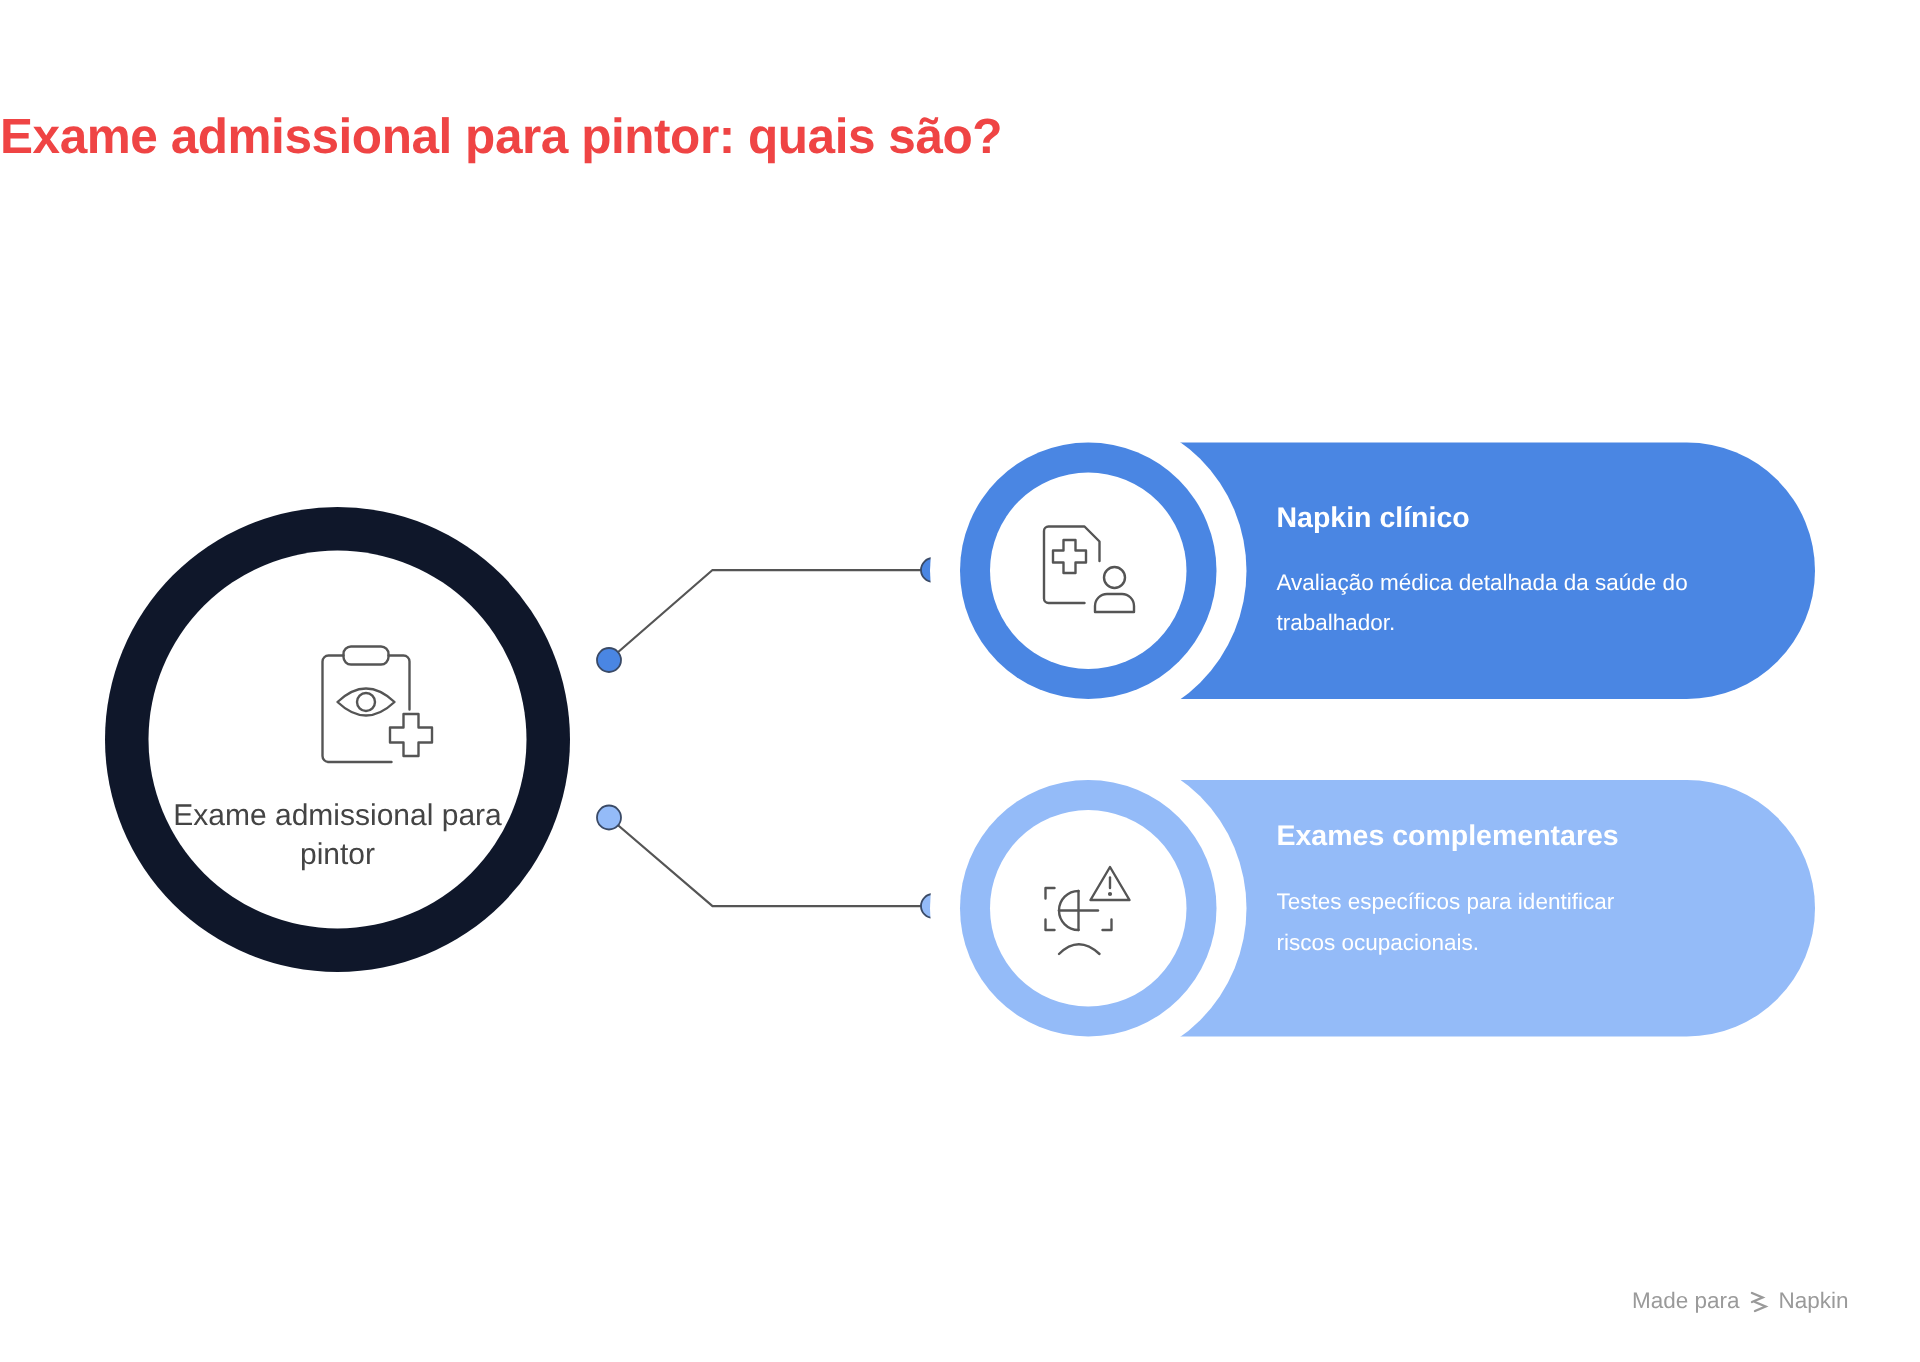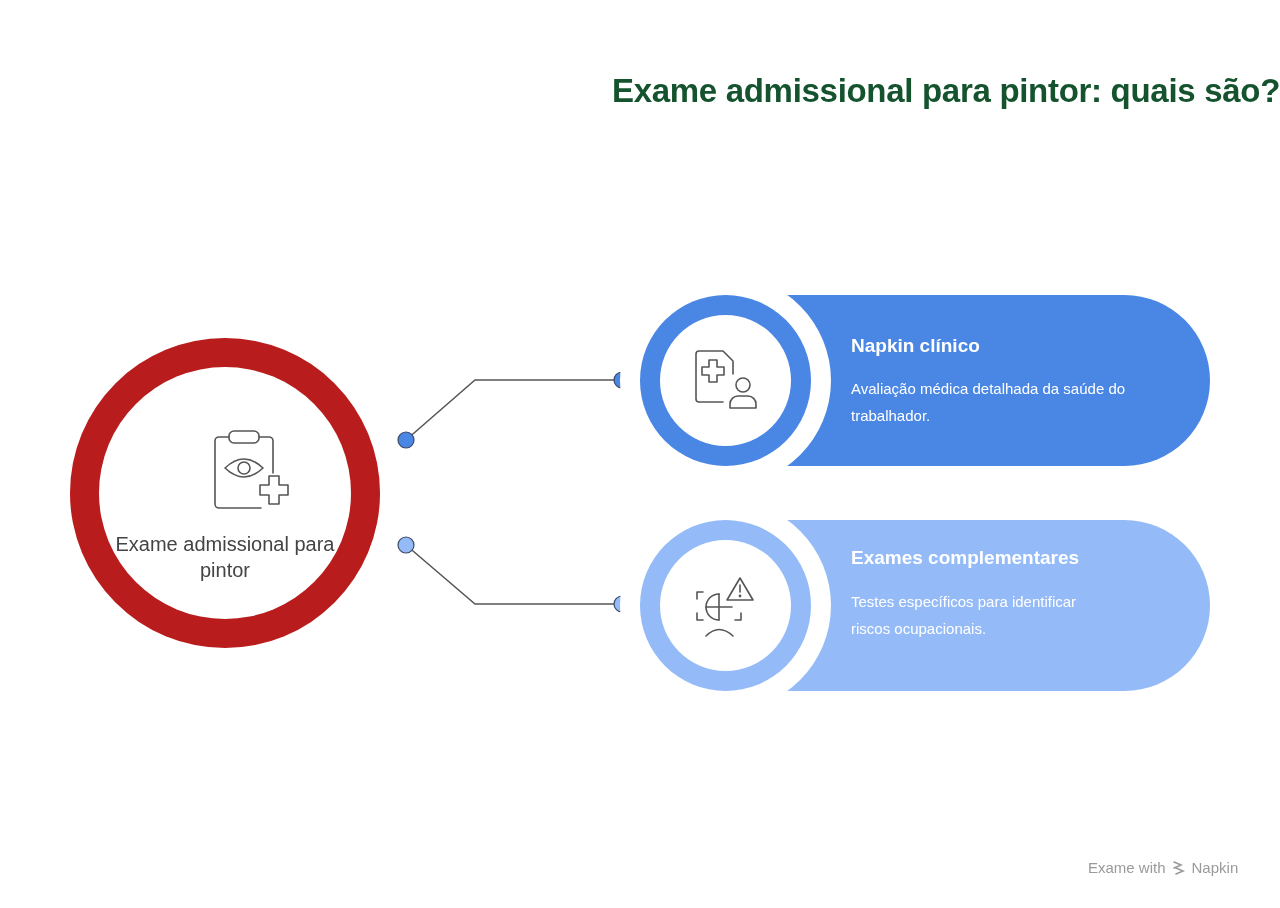--- a/index.html
+++ b/index.html
@@ -1,18 +1,18 @@
 <!DOCTYPE html>
 <html><head>
 <meta charset="utf-8">
 <style>
   html, body { margin:0; padding:0; background:#ffffff; }
   body { width:1280px; height:908px; position:relative; overflow:hidden; font-family:"Liberation Sans", sans-serif; }
-  .title { position:absolute; left:0; top:72px; width:1280px; text-align:right; font-size:33px; font-weight:bold; color:#14532d; letter-spacing:-0.3px; }
-  .main-ring { position:absolute; left:70px; top:338px; width:310px; height:310px; border-radius:50%; background:#b91c1c; }
+  .title { position:absolute; left:0; top:72px; width:1280px; text-align:left; font-size:33px; font-weight:bold; color:#ef4444; letter-spacing:-0.3px; }
+  .main-ring { position:absolute; left:70px; top:338px; width:310px; height:310px; border-radius:50%; background:#0f172a; }
   .main-inner { position:absolute; left:29px; top:29px; width:252px; height:252px; border-radius:50%; background:#ffffff; }
   .main-icon { position:absolute; left:112px; top:61px; }
   .main-label { position:absolute; left:0; top:164px; width:252px; text-align:center; font-size:20px; color:#444444; line-height:26px; }
   svg.lines { position:absolute; left:0; top:0; }
   .pill { position:absolute; height:171px; border-radius:0 86px 86px 0; }
   .cut { position:absolute; border-radius:50%; background:#ffffff; }
   .circ { position:absolute; width:171px; height:171px; border-radius:50%; }
   .circ-inner { position:absolute; left:20px; top:20px; width:131px; height:131px; border-radius:50%; background:#ffffff; }
   .circ-icon { position:absolute; left:33px; top:33px; }
   .p-title { position:absolute; font-size:19px; font-weight:bold; color:#ffffff; }
@@ -77,19 +77,19 @@
       <path d="M47 5 L60 27 H34 Z"></path>
       <path d="M47 12 V19"></path>
       <circle cx="47" cy="23" r="0.6" fill="#555555"></circle>
     </svg>
   </div>
 </div>
 <div class="p-title" style="left:851px; top:547px;">Exames complementares</div>
 <div class="p-desc" style="left:851px; top:588px; width:230px;">Testes específicos para identificar riscos ocupacionais.</div>
 
 <div class="footer">
-  <span>Exame with</span>
+  <span>Made para</span>
   <svg width="16" height="16" viewBox="0 0 16 16" fill="none" stroke="#9a9a9a" stroke-width="1.6" stroke-linecap="round">
     <path d="M3 2 L10 5 L3 8"></path>
     <path d="M5 8 L12 11 L5 14"></path>
   </svg>
   <span>Napkin</span>
 </div>
 
 </body></html>

